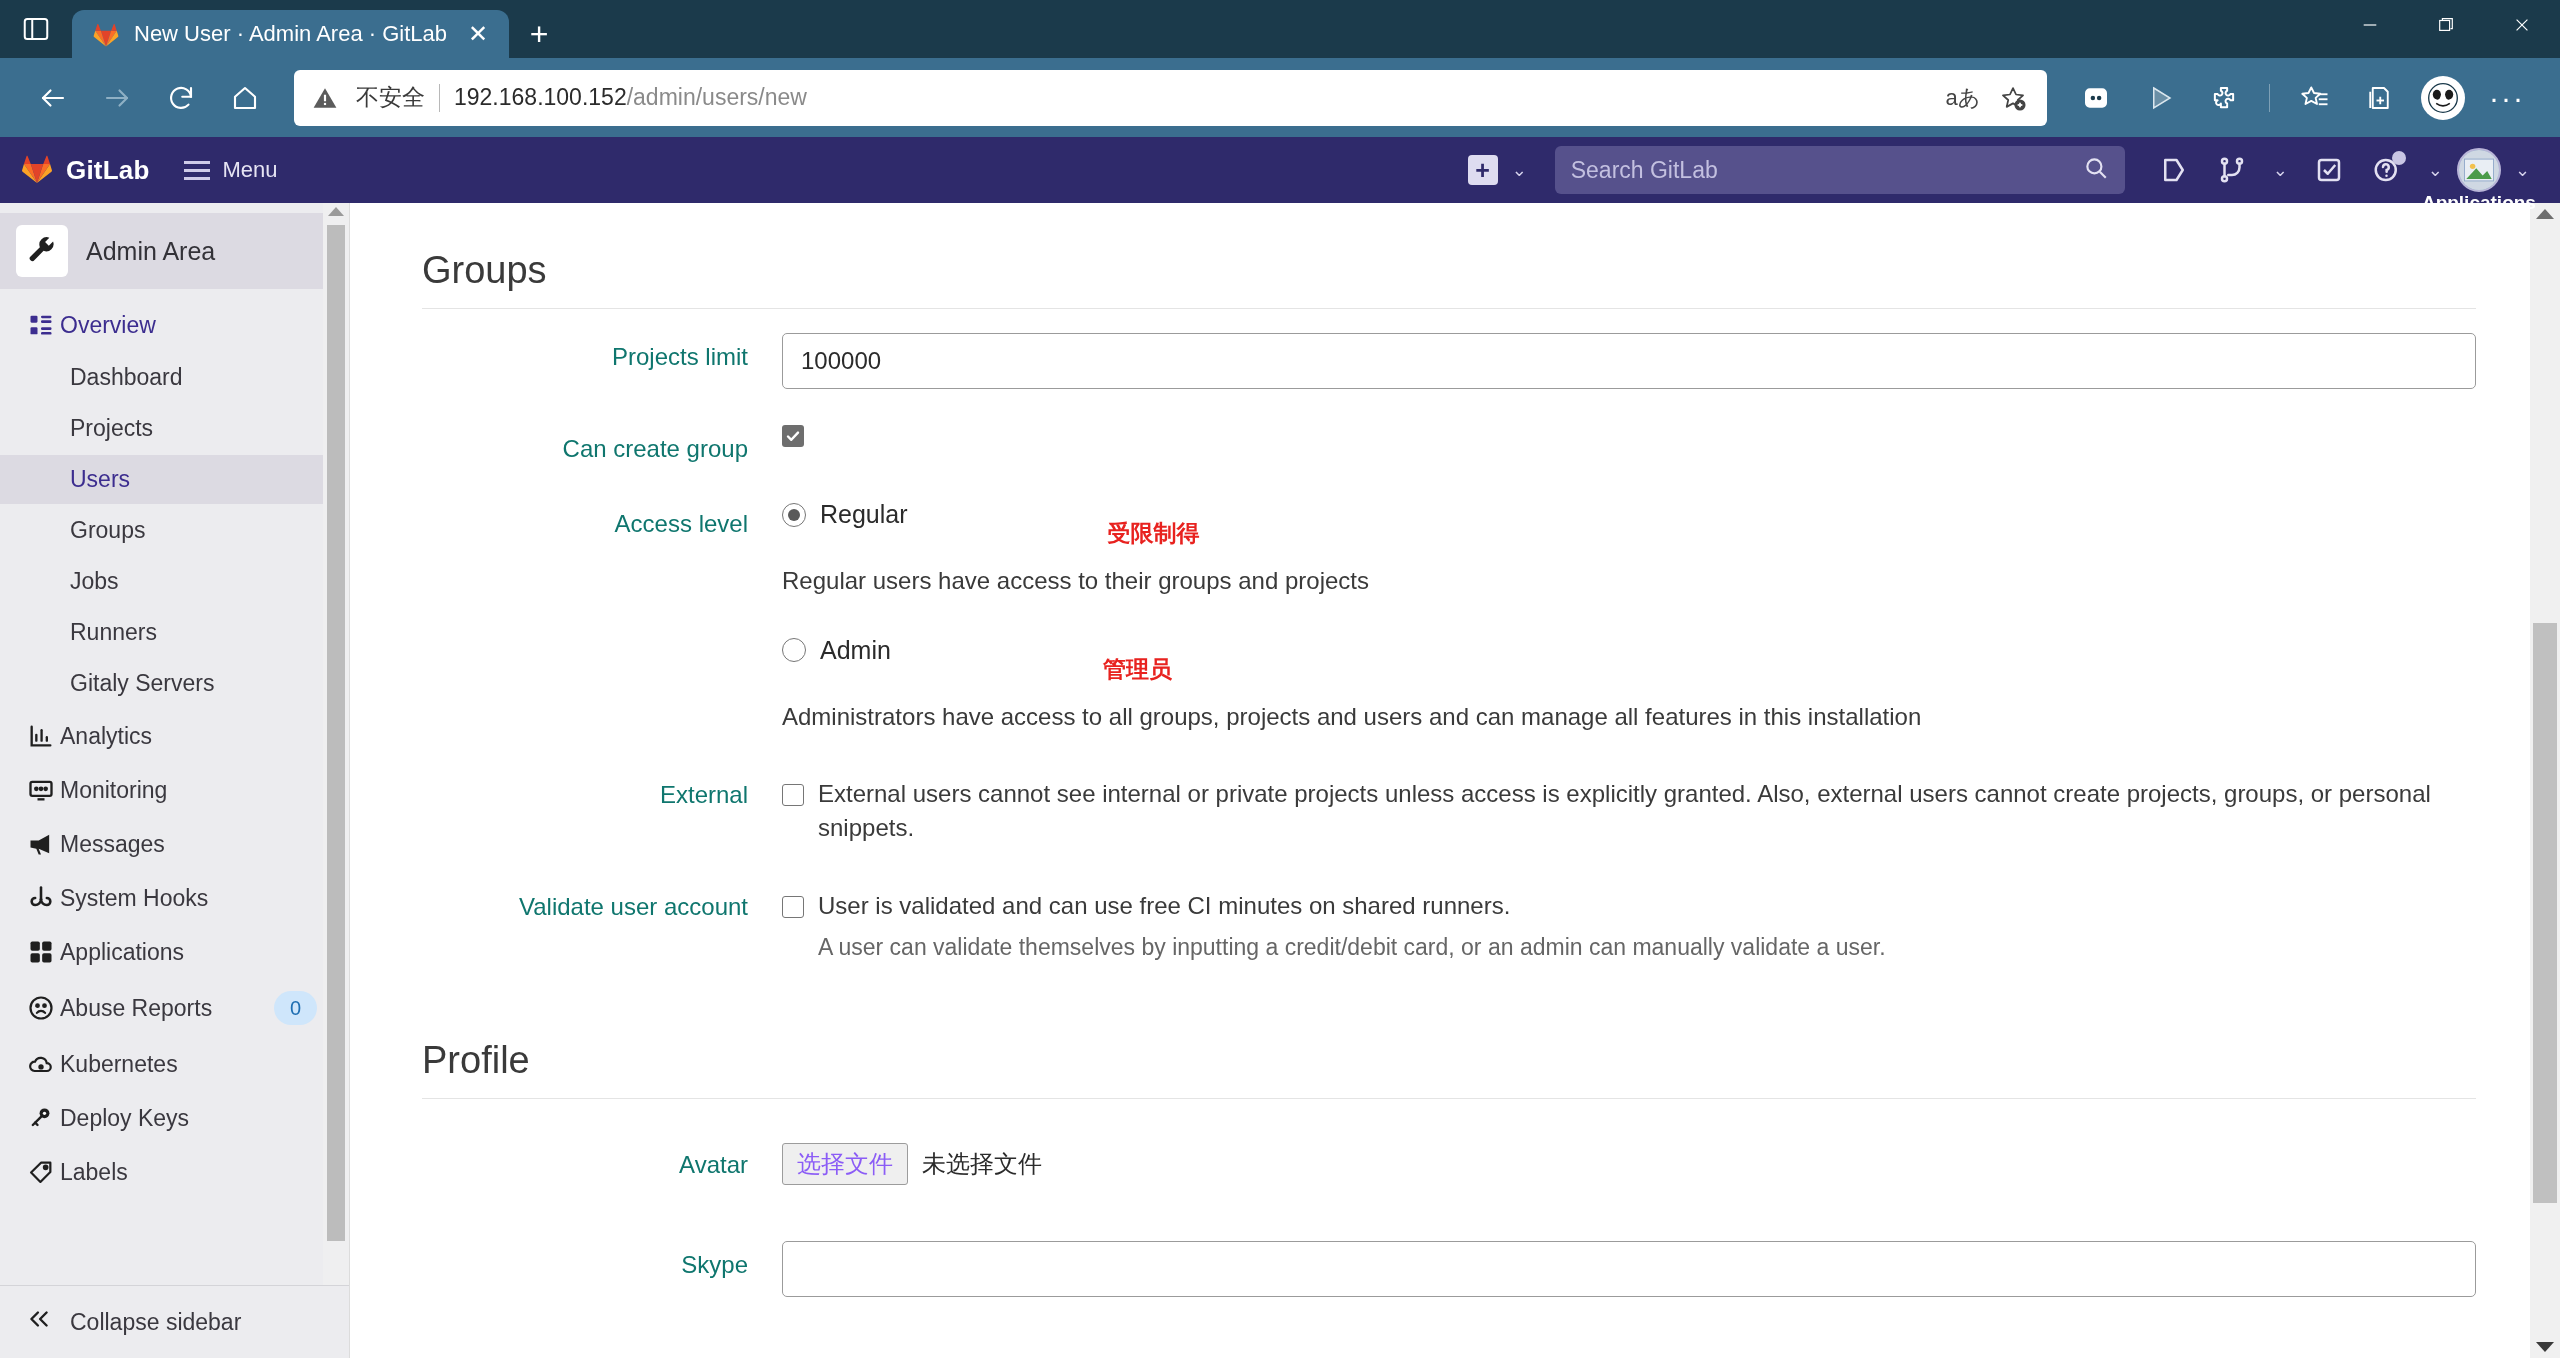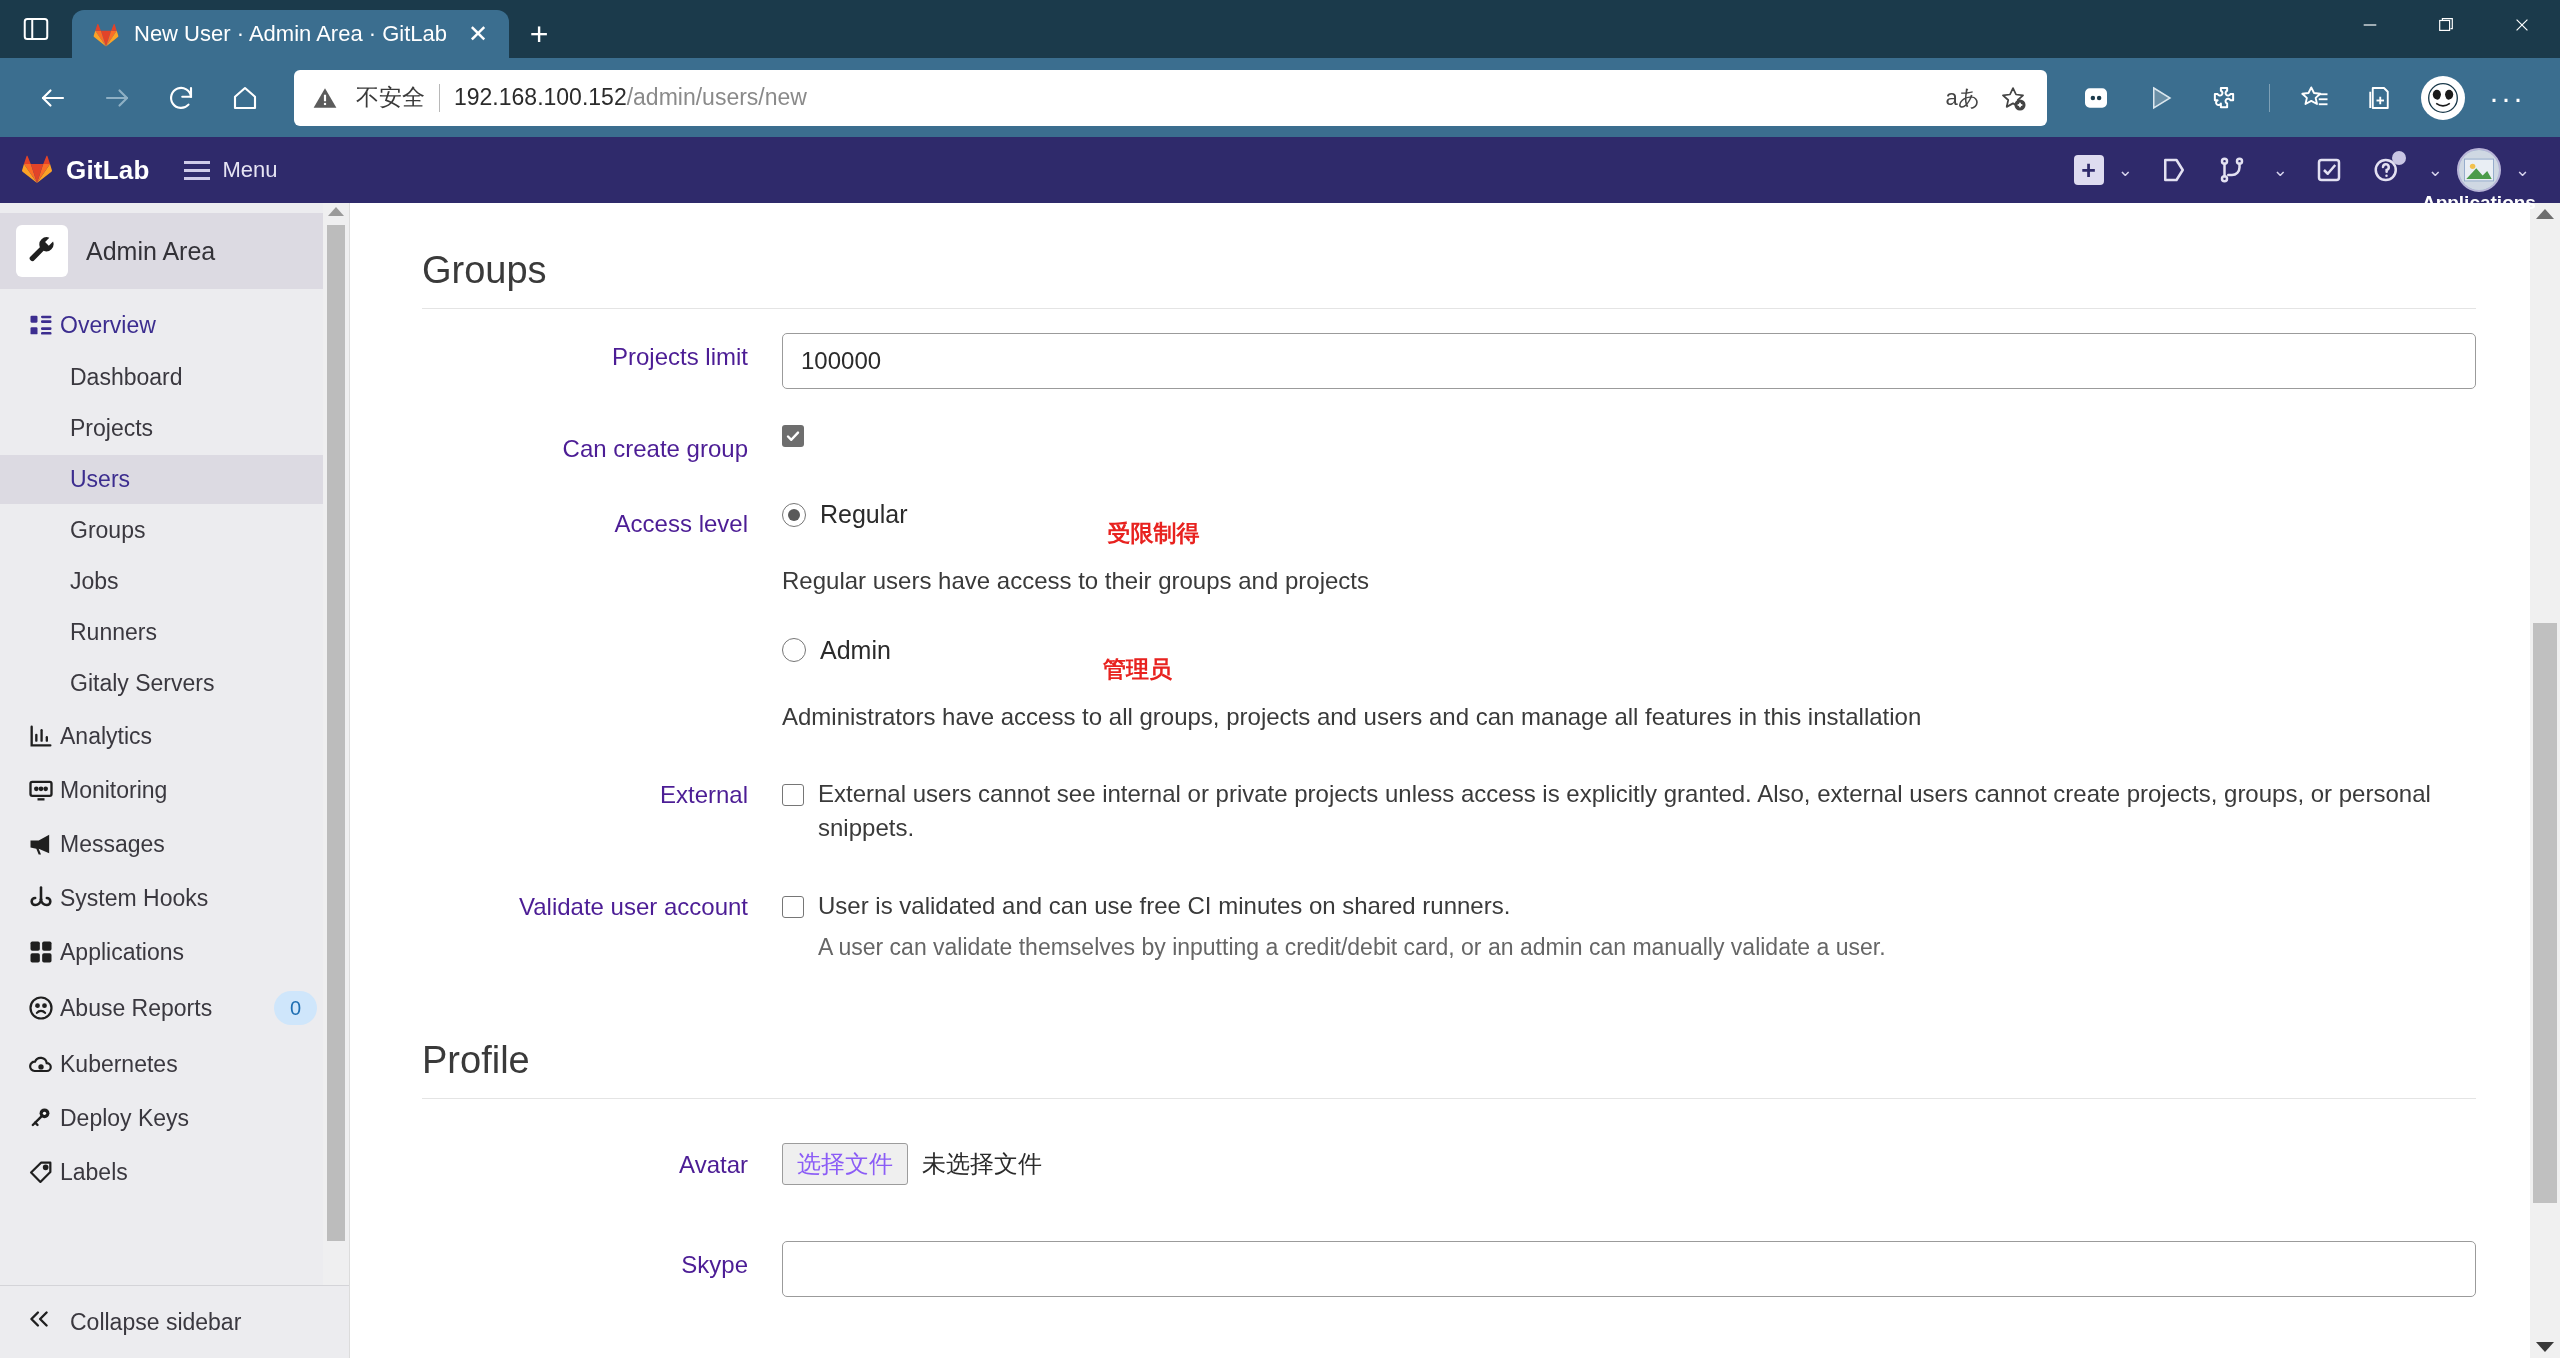--- a/index.html
+++ b/index.html
@@ -185,21 +185,21 @@
   .content-inner { padding: 46px 44px 0 72px; max-width: 2180px; }
 
   .section-title {
     font-size: 38px; font-weight: 400; color: #3a3a3a; padding-bottom: 16px;
     border-bottom: 1px solid #e4e4e4; margin-bottom: 6px;
   }
 
   .form-row { display: flex; padding: 18px 0; }
   .form-label {
     width: 360px; flex: none; text-align: right; padding-right: 34px;
-    font-size: 24px; color: #4c1d95; padding-top: 8px; line-height: 1.3;
+    font-size: 24px; color: #0f766e; padding-top: 8px; line-height: 1.3;
   }
   .form-field { flex: 1; min-width: 0; }
 
   .text-input {
     width: 100%; height: 56px; border: 1px solid #9b9b9b; border-radius: 5px;
     font-size: 24px; color: #2b2b2b; padding: 0 18px; background: #fff;
     font-family: "Liberation Sans", sans-serif;
   }
 
   .cbx {
@@ -429,20 +429,29 @@
           <i></i>
           <i></i>
         </span>
       <span>Menu</span>
     </div>
 
     <div class="gl-nav-right">
       <span class="gl-plus-btn">+</span>
       <span class="gl-caret">⌄</span>
 
+      <div class="gl-search">
+        <span class="gl-search-ph">Search GitLab</span>
+        <span>
+          <svg viewBox="0 0 24 24" fill="none" stroke="currentColor" stroke-width="2">
+              <circle cx="10.5" cy="10.5" r="6.5"></circle>
+              <line x1="15.5" y1="15.5" x2="21" y2="21"></line>
+            </svg>
+        </span>
+      </div>
 
       <div class="gl-nav-icon">
         <svg viewBox="0 0 24 24" fill="none" stroke="currentColor" stroke-width="2" stroke-linejoin="round">
             <path d="M5 4h9l5 8-5 8H5z"></path>
           </svg>
       </div>
       <div class="gl-nav-icon">
         <svg viewBox="0 0 24 24" fill="none" stroke="currentColor" stroke-width="2" stroke-linecap="round">
             <circle cx="6" cy="5" r="2"></circle>
             <circle cx="18" cy="5" r="2"></circle>

